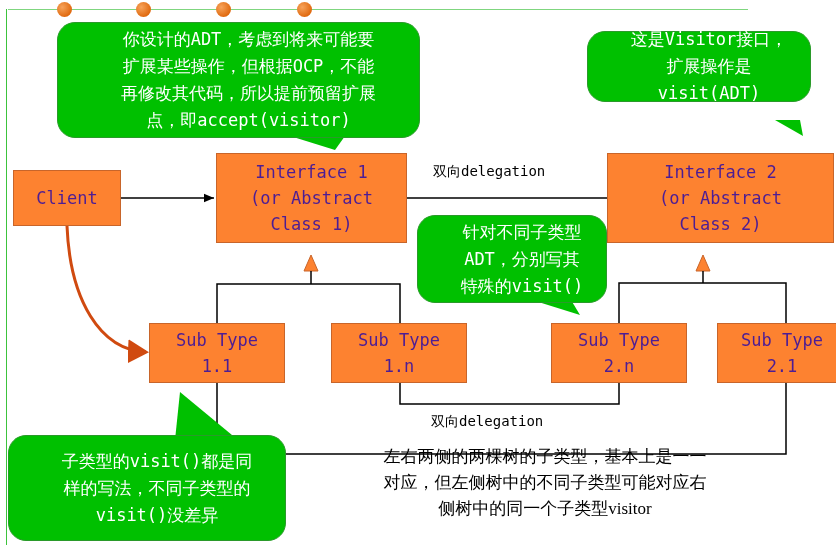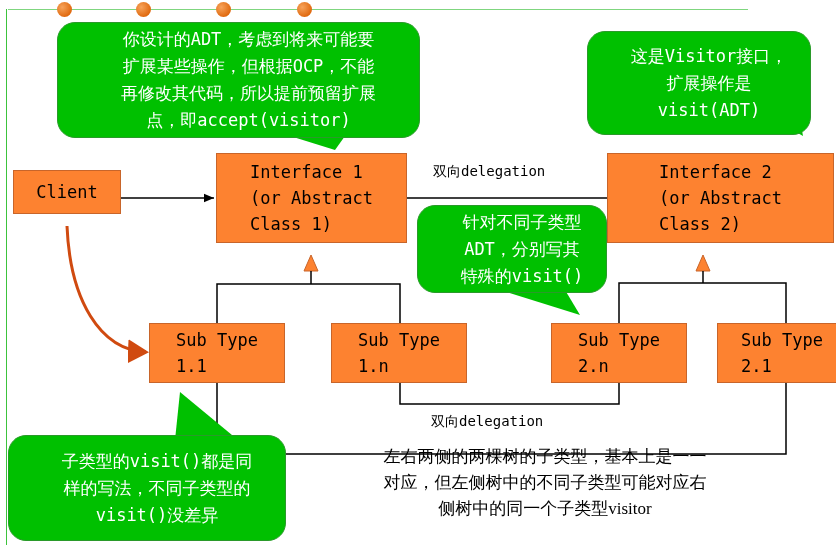--- a/index.html
+++ b/index.html
@@ -1,20 +1,20 @@
 <!DOCTYPE html>
 <html><head>
 <meta charset="utf-8">
 <style>
   html,body{margin:0;padding:0;background:#fff;}
   body{width:836px;height:545px;position:relative;overflow:hidden;font-family:"DejaVu Sans Mono","Liberation Mono",monospace;}
   .frame-top{position:absolute;left:8px;top:9px;width:740px;height:0;border-top:1.5px solid #7fd67f;}
   .frame-left{position:absolute;left:6px;top:9px;width:0;height:536px;border-left:1.5px solid #3cc33c;}
   .dot{position:absolute;top:2px;width:15px;height:15px;border-radius:50%;background:radial-gradient(circle at 35% 35%,#f7a35a,#e06a10 70%);}
-  .box{position:absolute;background:#fd8230;border:1px solid #c8652a;color:#000000;font-size:17px;line-height:26px;text-align:left;display:flex;align-items:center;justify-content:center;white-space:pre-line;box-sizing:border-box;}
+  .box{position:absolute;background:#fd8230;border:1px solid #c8652a;color:#4c1d95;font-size:17px;line-height:26px;text-align:center;display:flex;align-items:center;justify-content:center;white-space:pre-line;box-sizing:border-box;}
   .lbl{position:absolute;font-size:14px;color:#000;white-space:nowrap;}
   .bubble{position:absolute;background:#00c000;border:1px solid #2a9a2a;border-radius:18px;color:#fff;font-size:17px;line-height:27px;text-align:center;box-sizing:border-box;display:flex;align-items:center;justify-content:center;white-space:pre-line;padding-left:20px;}
   .note{position:absolute;left:330px;top:444px;width:430px;text-align:center;font-family:Liberation Serif, serif;font-size:17px;line-height:26px;color:#000;white-space:pre-line;}
   svg.lines{position:absolute;left:0;top:0;}
 </style>
 </head>
 <body>
 
 <div class="frame-top"></div>
 <div class="frame-left"></div>
@@ -45,21 +45,21 @@
 
   <polygon points="703,255 696,271 710,271" fill="#fd8230" stroke="#c8652a"></polygon>
   <line x1="703" y1="271" x2="703" y2="283" stroke="#000" stroke-width="1.5"></line>
   <polyline points="619,323 619,283 786,283 786,323" fill="none" stroke="#000" stroke-width="1.5"></polyline>
 
   <polyline points="400,383 400,404 619,404 619,383" fill="none" stroke="#000" stroke-width="1.5"></polyline>
 
   <polyline points="217,383 217,454 786,454 786,383" fill="none" stroke="#000" stroke-width="1.5"></polyline>
 </svg>
 
-<div class="box" style="left:13px;top:170px;width:108px;height:44px">Client</div>
+<div class="box" style="left:13px;top:170px;width:108px;height:56px">Client</div>
 <div class="box" style="left:216px;top:153px;width:191px;height:90px">Interface 1
 (or Abstract
 Class 1)</div>
 <div class="box" style="left:607px;top:153px;width:227px;height:90px">Interface 2
 (or Abstract
 Class 2)</div>
 <div class="box" style="left:149px;top:323px;width:136px;height:60px">Sub Type
 1.1</div>
 <div class="box" style="left:331px;top:323px;width:136px;height:60px">Sub Type
 1.n</div>
@@ -75,24 +75,24 @@
   <polygon points="290,136 345,136 335,150" fill="#00c000"></polygon>
   <polygon points="775,120 800,120 803,136" fill="#00c000"></polygon>
   <polygon points="500,290 565,290 580,315" fill="#00c000"></polygon>
   <polygon points="175,440 238,440 180,392" fill="#00c000"></polygon>
 </svg>
 
 <div class="bubble" style="left:57px;top:22px;width:363px;height:116px">你设计的ADT，考虑到将来可能要
 扩展某些操作，但根据OCP，不能
 再修改其代码，所以提前预留扩展
 点，即accept(visitor)</div>
-<div class="bubble" style="left:587px;top:31px;width:224px;height:104px">这是Visitor接口，
+<div class="bubble" style="left:587px;top:31px;width:224px;height:71px">这是Visitor接口，
 扩展操作是
 visit(ADT)</div>
-<div class="bubble" style="left:417px;top:205px;width:190px;height:88px">针对不同子类型
+<div class="bubble" style="left:417px;top:215px;width:190px;height:88px">针对不同子类型
 ADT，分别写其
 特殊的visit()</div>
 <div class="bubble" style="left:8px;top:435px;width:278px;height:106px">子类型的visit()都是同
 样的写法，不同子类型的
 visit()没差异</div>
 
 <div class="note">左右两侧的两棵树的子类型，基本上是一一
 对应，但左侧树中的不同子类型可能对应右
 侧树中的同一个子类型visitor</div>
 

